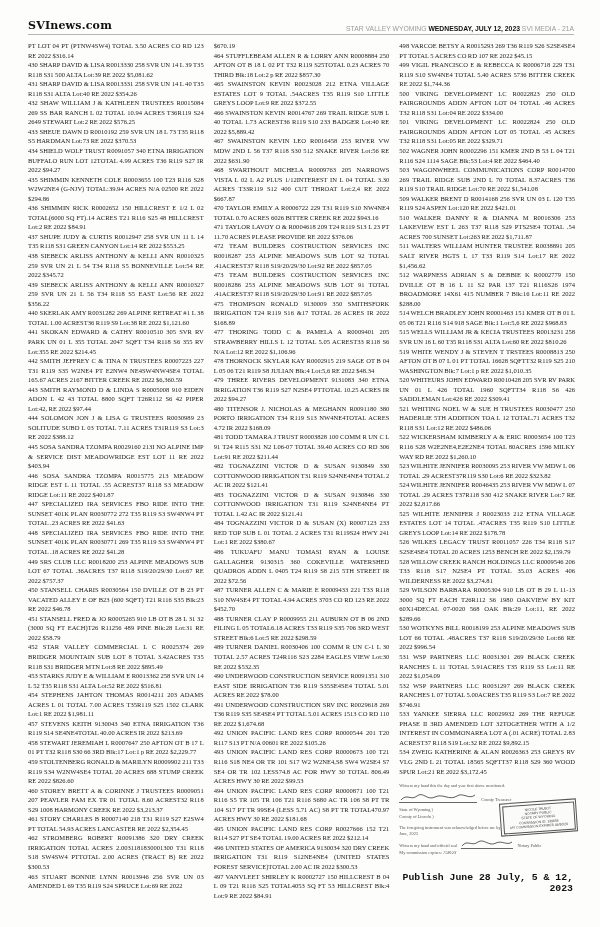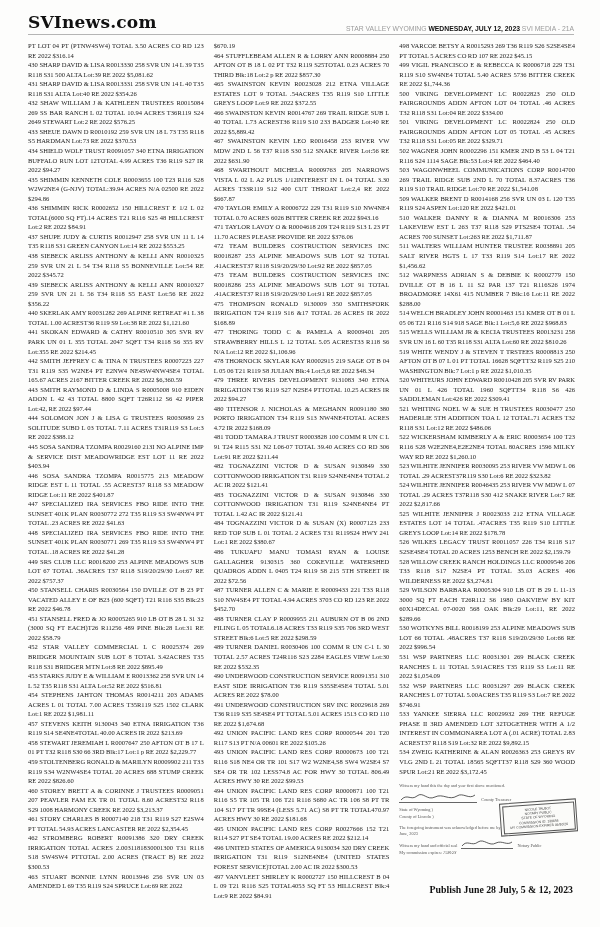--- a/index.html
+++ b/index.html
@@ -1,39 +1,39 @@
 <!DOCTYPE html>
 <html><head>
 <meta charset="utf-8">
 <style>
   html,body{margin:0;padding:0;background:#e8e8e8;}
   .page{position:relative;width:600px;height:927px;margin:0 auto;background:#fdfdfc;overflow:hidden;
         font-family:"Liberation Serif",serif;color:#1c1c1c;}
   .masthead{position:absolute;left:28px;right:26px;top:16px;height:16px;display:flex;
             justify-content:space-between;align-items:flex-end;}
-  .logo{font-family:"DejaVu Serif",serif;font-weight:bold;font-size:17px;letter-spacing:.2px;color:#111;}
+  .logo{font-family:"DejaVu Serif",serif;font-weight:bold;font-size:11px;letter-spacing:.2px;color:#111;}
   .dateline{font-family:"Liberation Sans",sans-serif;font-size:6.8px;color:#9a9a9a;white-space:nowrap;}
   .dateline b{color:#111;font-weight:700;}
   .mastrule{position:absolute;left:28px;right:26px;top:34px;border-top:1px solid #b5b5b5;}
   .cols{position:absolute;left:28px;top:41px;width:547px;display:flex;gap:10px;}
   .col{width:176px;}
   .entry{margin:0;font-size:6.55px;line-height:9.55px;text-align:justify;letter-spacing:0;word-spacing:-.15px;}
   
   .notary{position:relative;margin-top:7px;font-family:"Liberation Serif",serif;color:#3a3a3a;}
   .tiny{font-size:4.3px;line-height:6.2px;color:#555;}
   .sigrow{display:flex;align-items:flex-end;gap:4px;margin:3px 0 4px 0;}
   .sigline{border-bottom:.7px solid #666;flex:0 0 auto;}
   .cursive{font-style:italic;transform:skewX(-12deg);color:#333;}
   .stamp{position:absolute;right:-2px;top:18px;width:72px;border:1px solid #555;padding:1.5px;
          transform:rotate(-4deg);background:#fbfbf9;}
   .stamp-inner{border:.8px solid #555;padding:2px 1px;text-align:center;
          font-family:"Liberation Sans",sans-serif;font-size:3.4px;line-height:4.4px;color:#444;}
   .stamp-inner p{margin:0;}
-  .publish{margin-top:28px;text-align:right;font-weight:bold;font-size:9.8px;color:#111;
-           font-family:Liberation Serif, serif;padding-right:2px;}
+  .publish{margin-top:16px;text-align:right;font-weight:bold;font-size:9.8px;color:#111;
+           font-family:Liberation Mono, monospace;padding-right:2px;}
   svg.sig{display:block;}
 </style>
 </head>
 <body>
 
 <div class="page">
 
   <div class="masthead">
     <span class="logo">SVInews.com</span>
     <span class="dateline"><span>STAR VALLEY WYOMING </span><b>WEDNESDAY, JULY 12, 2023</b><span> SVI MEDIA - 21A</span></span>

